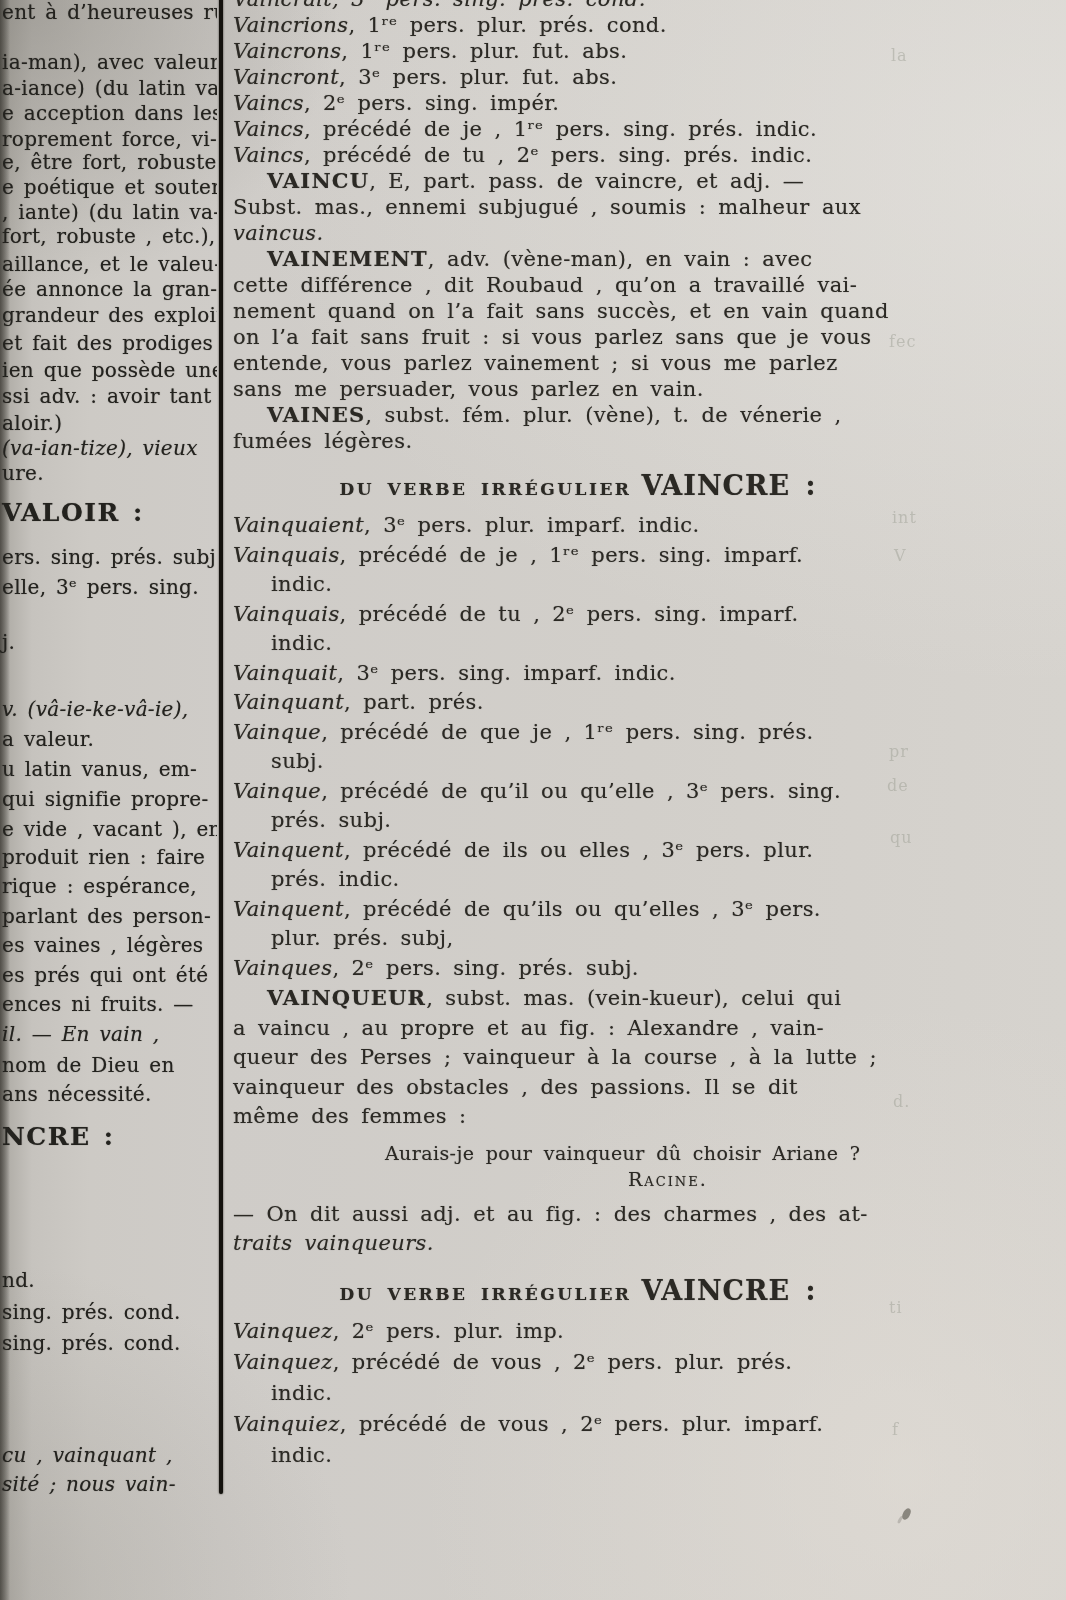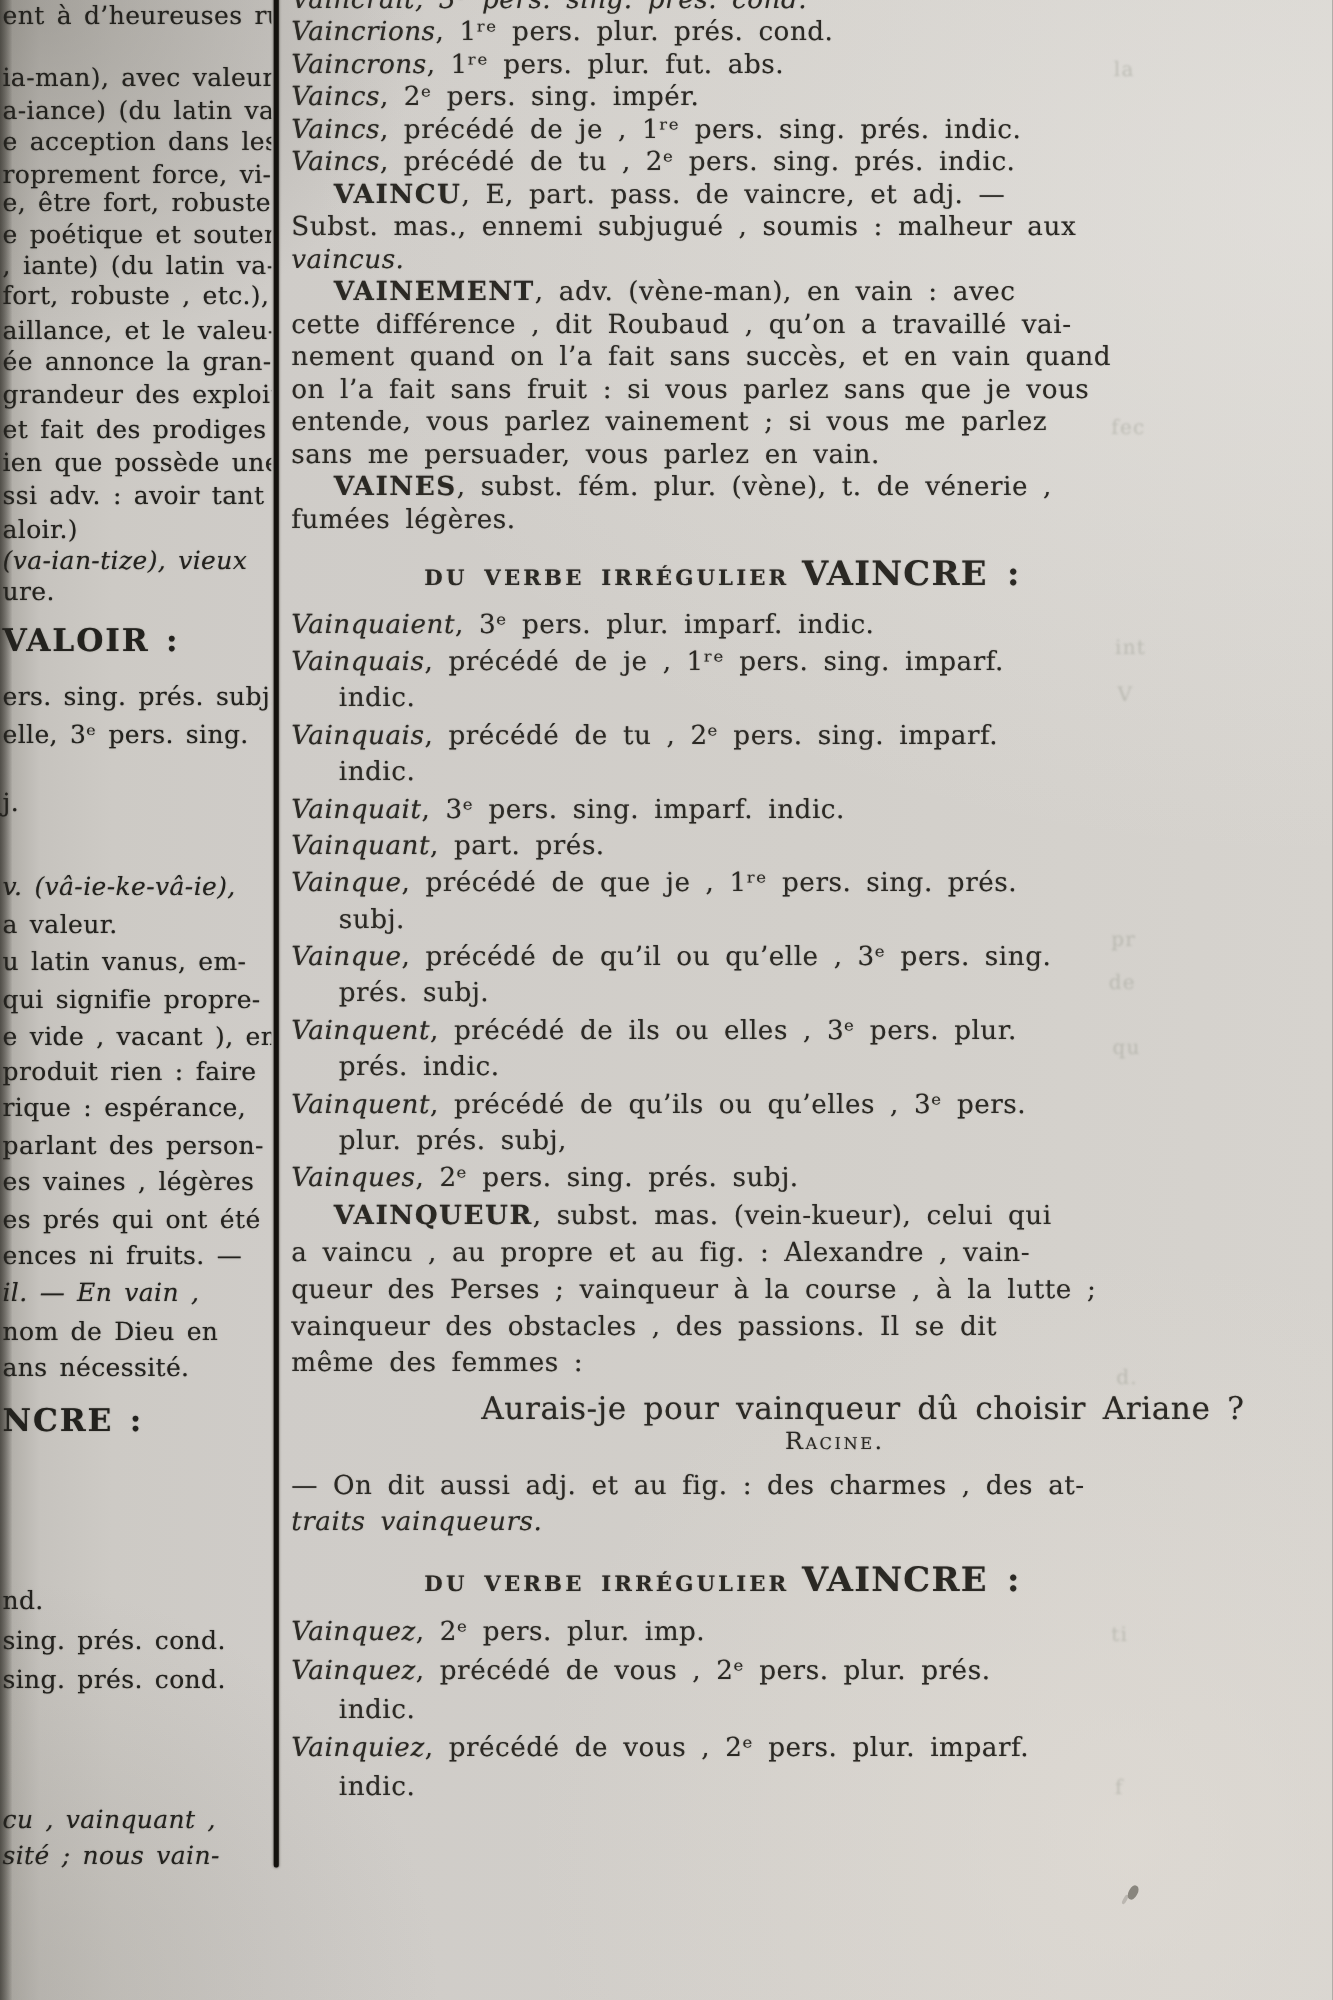--- a/index.html
+++ b/index.html
@@ -50,21 +50,21 @@
   .sec2{line-height:31px;}
   .m-clipped{height:12px;overflow:hidden;}
   .m-clipped .m-line{transform:translateY(-14px);}
   .indent{padding-left:34px;}
   .cont{padding-left:38px;}
   .term{font-style:italic;text-shadow:0 0 1px rgba(43,41,36,0.6);}
   .headword{font-weight:700;letter-spacing:1.2px;}
   .m-heading{text-align:center;margin:16px 0 10px 0;white-space:nowrap;}
   .m-heading .h-small{font-weight:700;font-size:17px;letter-spacing:2.5px;}
   .m-heading .h-big{font-weight:700;font-size:27px;letter-spacing:1px;margin-left:10px;}
-  .verse{padding-left:152px;font-size:25px;margin-top:8px;line-height:26px;}
+  .verse{padding-left:152px;font-size:19px;margin-top:8px;line-height:26px;}
   .attribution{padding-left:395px;font-size:19px;letter-spacing:2px;font-variant:small-caps;line-height:26px;margin-bottom:8px;}
   .italic{font-style:italic;}
   
   .ghosts{position:absolute;left:0;top:0;width:861px;height:1600px;pointer-events:none;}
   .ghost{
     position:absolute;font-size:16px;color:#9fa196;opacity:0.5;
     filter:blur(0.7px);letter-spacing:1px;white-space:nowrap;
   }
   .ink-speck{
     position:absolute;left:903px;top:1508px;width:7px;height:12px;
@@ -121,20 +121,21 @@
       <div class="lc-line" style="top: 1331px;">sing. prés. cond.</div>
       <div class="lc-line italic" style="top: 1443px;">cu , vainquant ,</div>
       <div class="lc-line italic" style="top: 1472px;">sité ; nous vain-</div>
     </div>
   <div class="main-col" id="main-col">
       <div class="m-clipped">
         <div class="m-line sec0 italic">Vaincrait, 3ᵉ pers. sing. prés. cond.</div>
       </div>
       <div class="m-line sec0"><span class="term">Vaincrions</span><span>, 1ʳᵉ pers. plur. prés. cond.</span></div>
       <div class="m-line sec0"><span class="term">Vaincrons</span><span>, 1ʳᵉ pers. plur. fut. abs.</span></div>
+      <div class="m-line sec0"><span class="term">Vaincront</span><span>, 3ᵉ pers. plur. fut. abs.</span></div>
       <div class="m-line sec0"><span class="term">Vaincs</span><span>, 2ᵉ pers. sing. impér.</span></div>
       <div class="m-line sec0"><span class="term">Vaincs</span><span>, précédé de je , 1ʳᵉ pers. sing. prés. indic.</span></div>
       <div class="m-line sec0"><span class="term">Vaincs</span><span>, précédé de tu , 2ᵉ pers. sing. prés. indic.</span></div>
       <div class="m-line sec0 indent"><span class="headword">VAINCU</span><span>, E, part. pass. de vaincre, et adj. —</span></div>
       <div class="m-line sec0">Subst. mas., ennemi subjugué , soumis : malheur aux</div>
       <div class="m-line sec0 italic">vaincus.</div>
       <div class="m-line sec0 indent"><span class="headword">VAINEMENT</span><span>, adv. (vène-man), en vain : avec</span></div>
       <div class="m-line sec0">cette différence , dit Roubaud , qu’on a travaillé vai-</div>
       <div class="m-line sec0">nement quand on l’a fait sans succès, et en vain quand</div>
       <div class="m-line sec0">on l’a fait sans fruit : si vous parlez sans que je vous</div>

